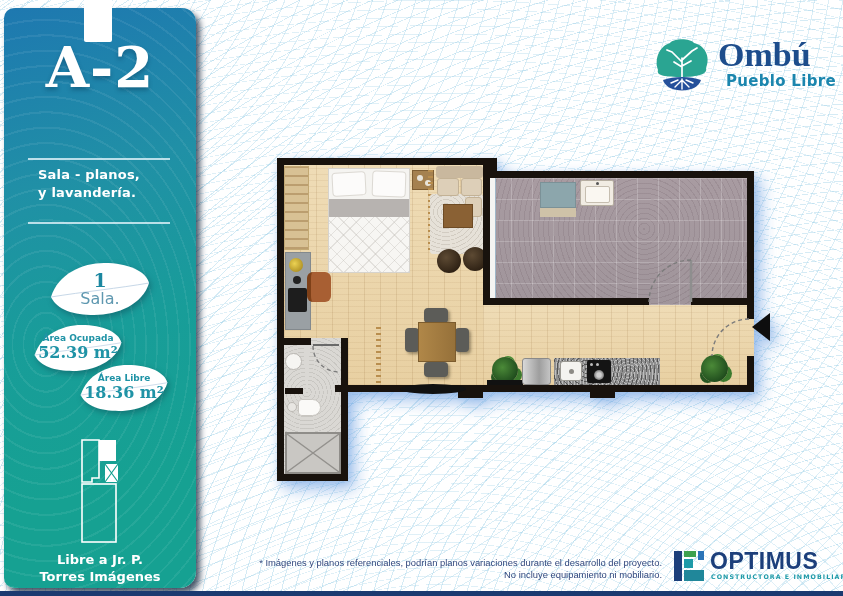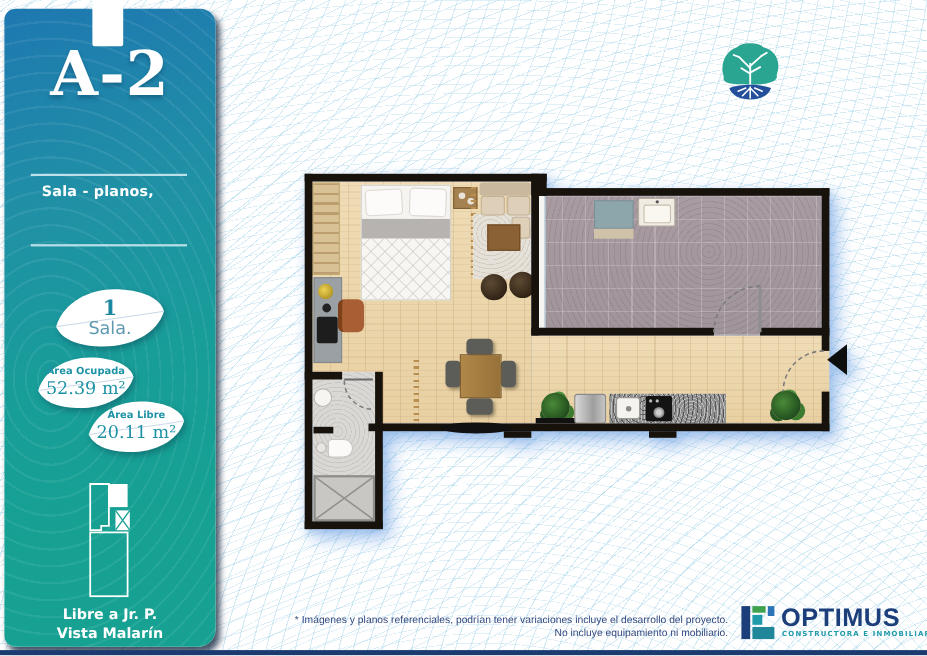--- a/index.html
+++ b/index.html
@@ -45,21 +45,21 @@
   
   .leaf { position:absolute; filter:drop-shadow(2px 3px 3px rgba(8,40,60,.35)); }
   .leaf svg { position:absolute; inset:0; width:100%; height:100%; }
   .leaf .txt { position:absolute; inset:0; display:flex; flex-direction:column; align-items:center; justify-content:center; }
   .leaf1 { left:44px; top:252px; width:104px; height:58px; }
   .leaf2 { left:28px; top:314px; width:92px;  height:52px; }
   .leaf3 { left:74px; top:354px; width:92px;  height:52px; }
   .leaf-num   { font-family:"DejaVu Serif", serif; font-weight:bold; font-size:19px; color:#1b87a0; line-height:1; }
   .leaf-word  { font-size:16px; color:#5f98b0; line-height:1.1; }
   .leaf-label { font-size:9px; font-weight:bold; color:#1f93a6; line-height:1.2; }
-  .leaf-value { font-family:"DejaVu Serif", serif; font-weight:normal; font-size:16px; color:#1f93a6; line-height:1.15; }
+  .leaf-value { font-family:"DejaVu Serif", serif; font-weight:bold; font-size:16px; color:#1f93a6; line-height:1.15; }
 
   .locator { position:absolute; left:76px; top:430px; width:42px; height:108px; }
   .view-label { position:absolute; top:544px; left:0; width:100%; text-align:center; color:#fff;
     font-weight:bold; font-size:13px; line-height:1.3; }
 
   
   .brand { position:absolute; left:650px; top:36px; z-index:2; display:flex; }
   .brand .tree { width:64px; height:60px; }
   .brand .words { margin-left:4px; }
   .brand-name { font-family:"Liberation Serif", serif; font-weight:bold; font-size:34px; color:#1d4d8c; line-height:38px; }
@@ -146,20 +146,21 @@
 
   <aside class="sidebar">
     <div class="side-contour"></div>
     <div class="top-tab"></div>
 
     <div class="unit-code">A-2</div>
 
     <div class="divider div1"></div>
     <div class="description">
       <div>Sala - planos,</div>
+      <div>y lavandería.</div>
     </div>
     <div class="divider div2"></div>
 
     <div class="leaf leaf1">
       <svg viewBox="0 0 104 58">
         <path d="M3,37 C10,14 34,3 56,3 C80,3 98,11 101,23 C95,44 70,55 46,55 C26,55 9,50 3,37 Z" fill="#ffffff"></path>
         <path d="M3,37 C34,32 72,28 101,23" fill="none" stroke="#c7d8e8" stroke-width="1"></path>
       </svg>
       <div class="txt">
         <span class="leaf-num">1</span>
@@ -176,44 +177,48 @@
         <span class="leaf-value">52.39 m²</span>
       </div>
     </div>
     <div class="leaf leaf3">
       <svg viewBox="0 0 104 58">
         <path d="M3,37 C10,14 34,3 56,3 C80,3 98,11 101,23 C95,44 70,55 46,55 C26,55 9,50 3,37 Z" fill="#ffffff"></path>
         <path d="M3,37 C34,32 72,28 101,23" fill="none" stroke="#c7d8e8" stroke-width="1"></path>
       </svg>
       <div class="txt">
         <span class="leaf-label">Área Libre</span>
-        <span class="leaf-value">20.11 m²</span>
+        <span class="leaf-value">18.36 m²</span>
       </div>
     </div>
 
     <svg class="locator" viewBox="0 0 42 108">
       <path d="M19,2 H2 V44 H12 V40 H19 Z" fill="none" stroke="#ffffff" stroke-width="1.6"></path>
       <rect x="19" y="2" width="17" height="21" fill="#ffffff"></rect>
       <rect x="25" y="26" width="13" height="18" fill="#ffffff"></rect>
       <path d="M25,26 L38,44 M38,26 L25,44" stroke="#17a192" stroke-width="1.2"></path>
       <rect x="2" y="46" width="34" height="58" fill="none" stroke="#ffffff" stroke-width="1.6"></rect>
     </svg>
     <div class="view-label">
       <div>Libre a Jr. P.</div>
-      <div>Vista Malarín</div>
+      <div>Torres Imágenes</div>
     </div>
   </aside>
 
   <div class="brand">
     <svg class="tree" viewBox="0 0 64 60">
       <path d="M8,34 C4,22 10,10 20,7 C24,2 40,2 44,7 C54,9 61,20 56,32 C58,38 48,41 32,41 C16,41 6,40 8,34 Z" fill="#2aa592"></path>
       <path d="M32,41 V22 M32,26 L22,16 M22,16 L17,14 M32,24 L42,15 M42,15 L47,12 M32,31 L24,26 M32,30 L41,25" stroke="#ffffff" stroke-width="1.7" fill="none" stroke-linecap="round"></path>
       <path d="M13,44 C17,58 47,58 51,44 C40,40 24,40 13,44 Z" fill="#24509b"></path>
       <path d="M32,43 V53 M32,44 L25,51 M32,44 L39,51 M28,44 L21,47 M36,44 L43,47" stroke="#ffffff" stroke-width="1.4" fill="none" stroke-linecap="round"></path>
     </svg>
+    <div class="words">
+      <div class="brand-name">Ombú</div>
+      <div class="brand-district">Pueblo Libre</div>
+    </div>
   </div>
 
   <div class="plan">
 
     <div class="floor-wood" style="left:7px; top:9px; width:199px; height:220px;"></div>
     <div class="floor-wood" style="left:206px; top:149px; width:271px; height:80px;"></div>
     <div class="floor-tile" style="left:213px; top:22px; width:257px; height:127px;"></div>
     <div class="floor-bath" style="left:7px; top:182px; width:57px; height:136px;"></div>
 
     <div class="furn closet" style="left:7px; top:10px; width:25px; height:84px;"></div>
@@ -299,21 +304,21 @@
       <path d="M414,104 A42,42 0 0 0 372,146" fill="none" stroke="#7b7b7b" stroke-width="1.4" stroke-dasharray="4,3"></path>
       <path d="M472,163 A37,37 0 0 0 435,200" fill="none" stroke="#7b7b7b" stroke-width="1.4" stroke-dasharray="4,3"></path>
       <path d="M36,189 L62,189" stroke="#6a6a6a" stroke-width="2"></path>
       <path d="M36,190 A26,26 0 0 0 62,216" fill="none" stroke="#7b7b7b" stroke-width="1.4" stroke-dasharray="4,3"></path>
       <path d="M10,278 L62,316 M62,278 L10,316" stroke="#93918d" stroke-width="1.5"></path>
       <path d="M493,157 L475,171 L493,185 Z" fill="#0e0e0e"></path>
     </svg>
   </div>
 
   <div class="disclaimer">
-    <div>* Imágenes y planos referenciales, podrían tener variaciones incluye el desarrollo del proyecto.</div>
+    <div>* Imágenes y planos referenciales, podrían planos variaciones durante el desarrollo del proyecto.</div>
     <div>No incluye equipamiento ni mobiliario.</div>
   </div>
 
   <div class="optimus">
     <div class="opt-mark">
       <div style="left:0; top:0; width:8px; height:30px; background:#1c3f7b;"></div>
       <div style="left:10px; top:0; width:12px; height:6px; background:#3da14e;"></div>
       <div style="left:24px; top:0; width:6px; height:9px; background:#2b74b8;"></div>
       <div style="left:10px; top:8px; width:9px; height:9px; background:#1e9aa8;"></div>
       <div style="left:10px; top:19px; width:20px; height:11px; background:#20879a;"></div>

